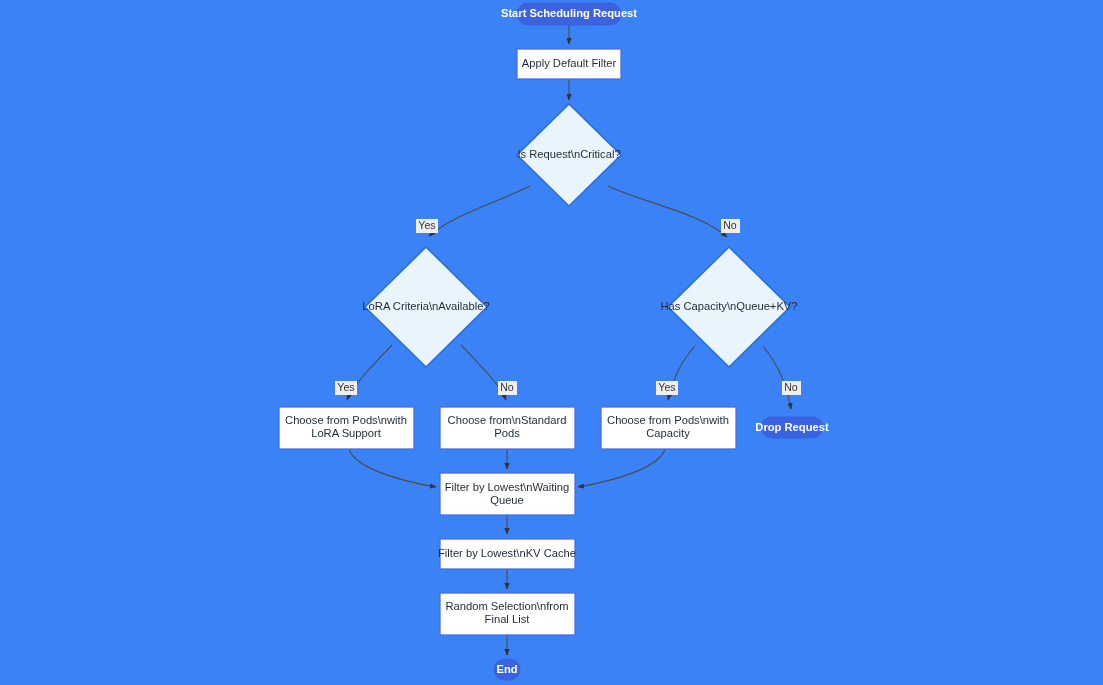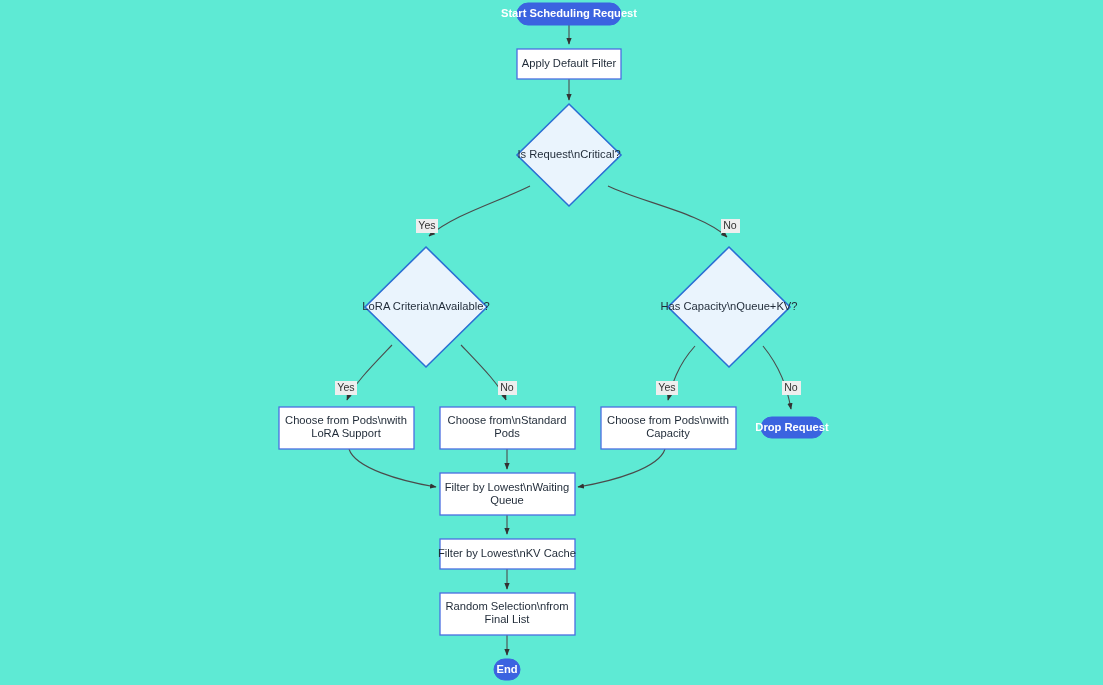--- a/index.html
+++ b/index.html
@@ -10,21 +10,21 @@
   body {
     width: 1103px;
     height: 685px;
     overflow: hidden;
     font-family: "Liberation Sans", sans-serif;
   }
   #diagram-root {
     position: relative;
     width: 1103px;
     height: 685px;
-    background: #5eead4;
+    background: #3b82f6;
   }
   svg#flowchart {
     display: block;
     width: 1103px;
     height: 685px;
   }
   .node-rect {
     fill: #ffffff;
     stroke: #4a6ee0;
     stroke-width: 1.3px;

